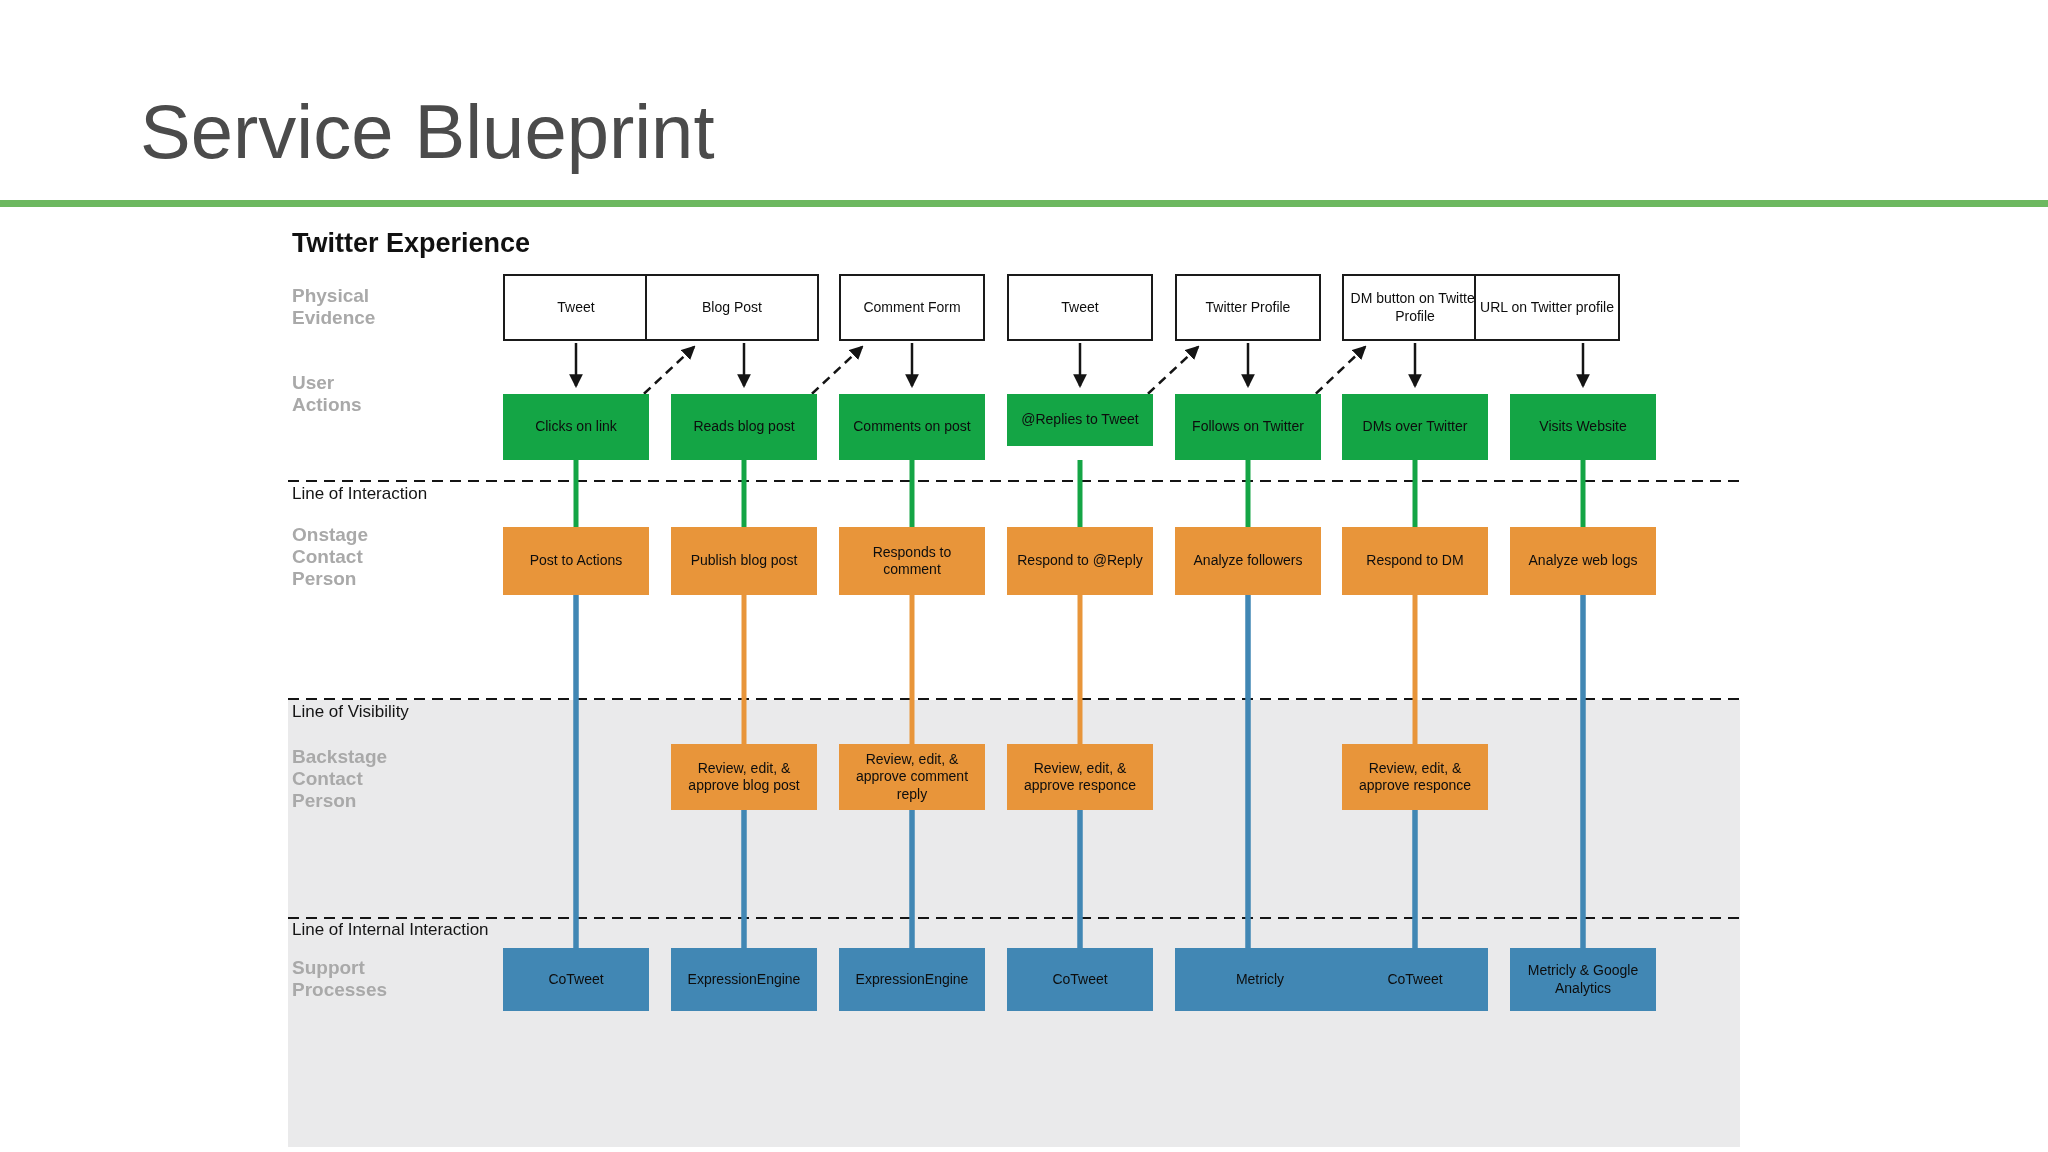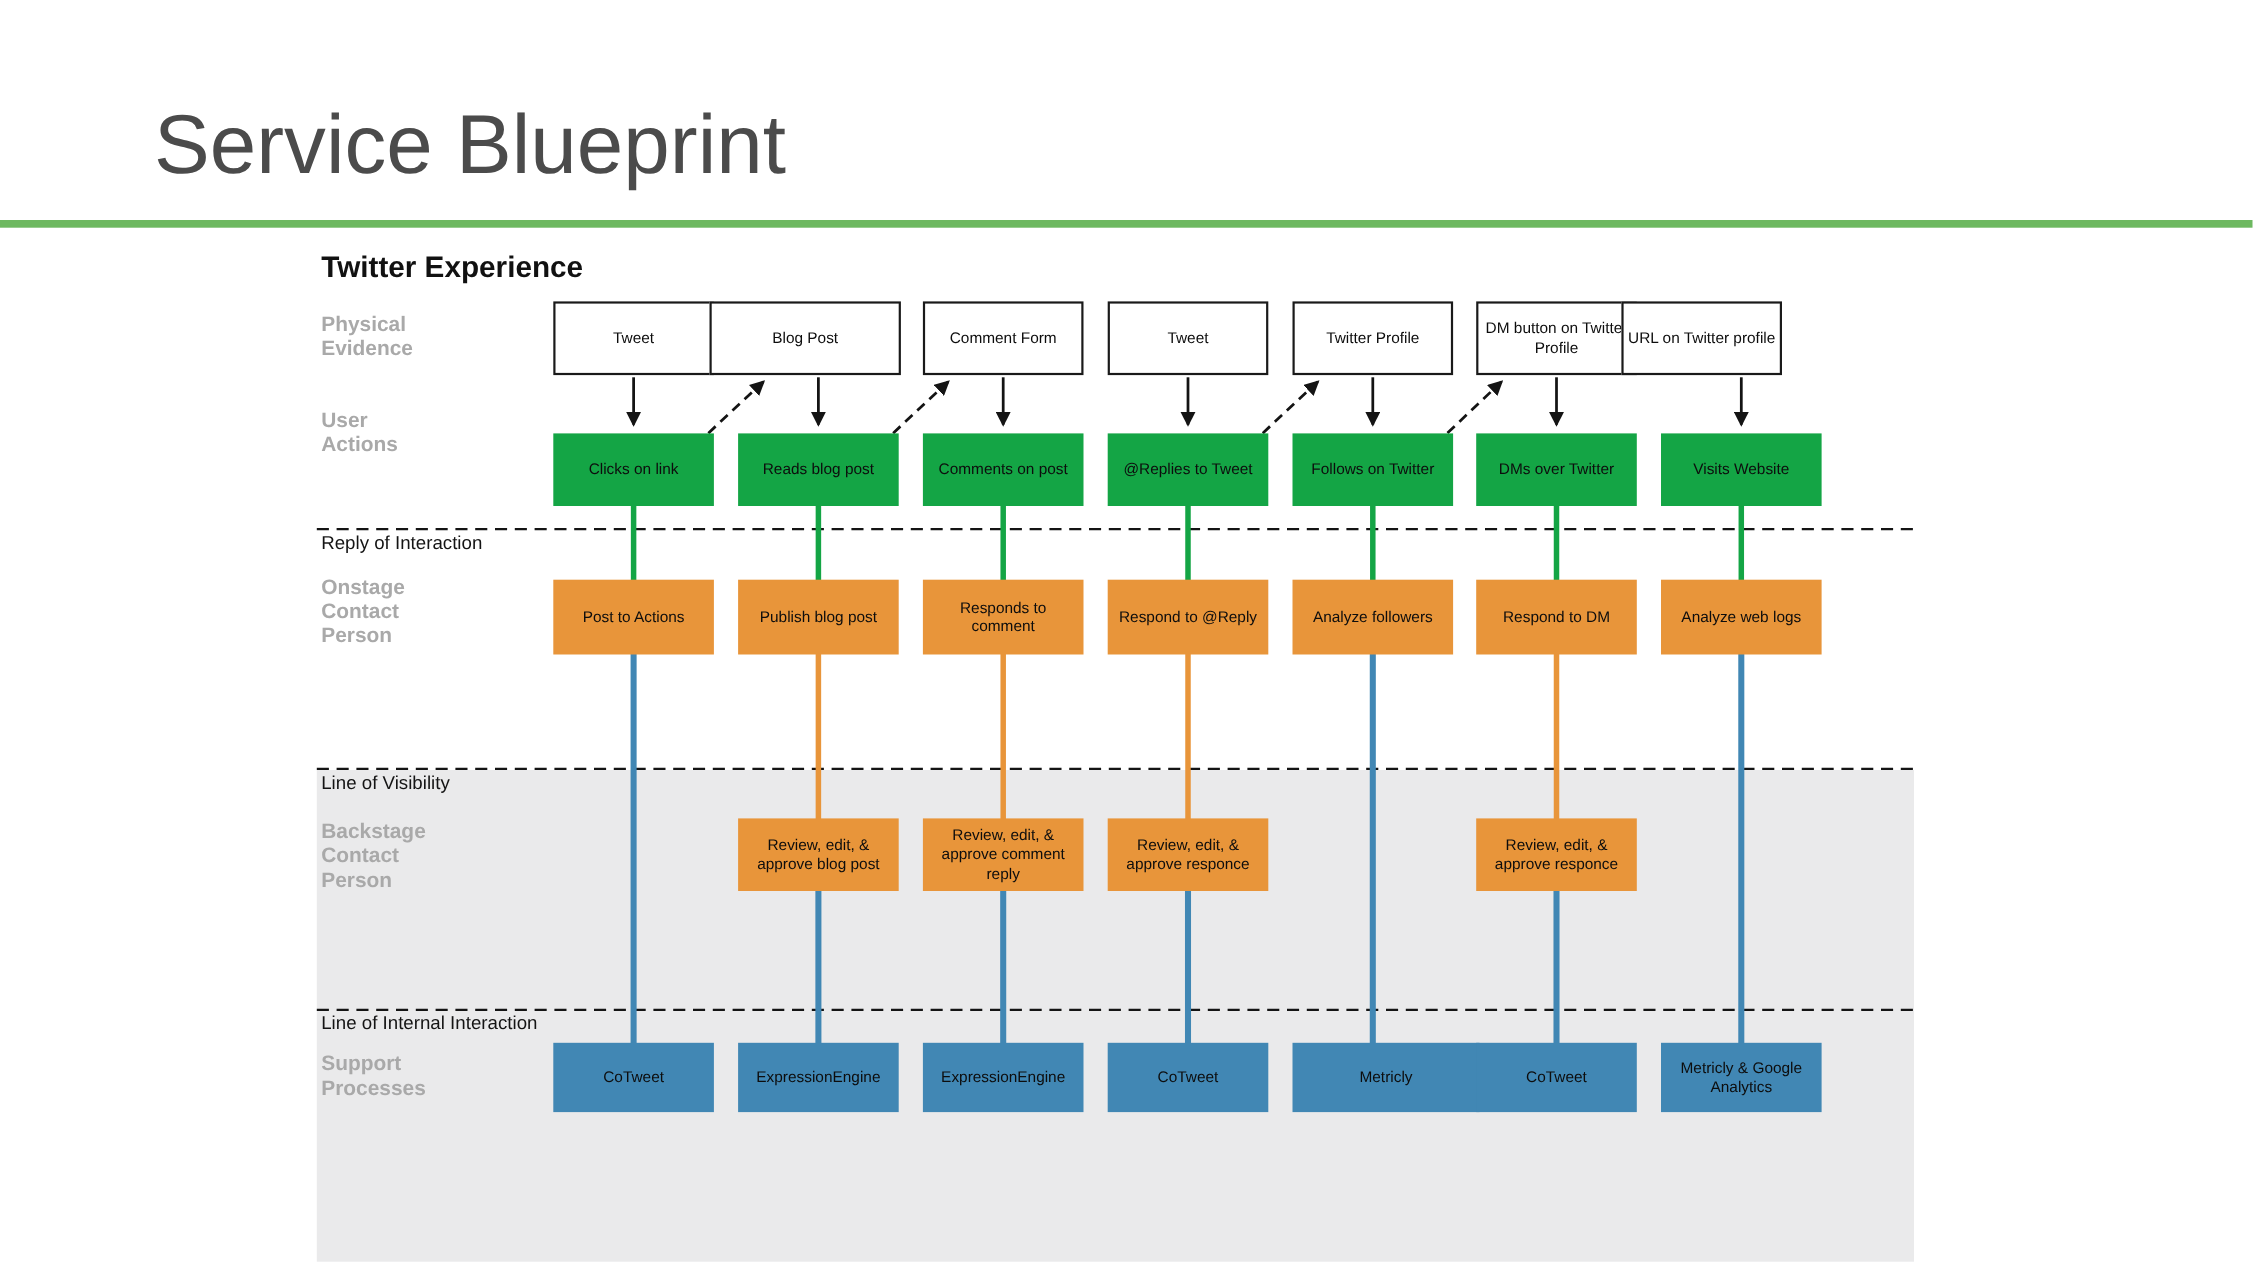--- a/index.html
+++ b/index.html
@@ -77,41 +77,41 @@
       <line x1="1137" y1="404" x2="1198" y2="347" stroke="#141414" stroke-width="2.5" stroke-dasharray="9 6" marker-end="url(#ah)"></line>
       <line x1="1305" y1="404" x2="1365" y2="347" stroke="#141414" stroke-width="2.5" stroke-dasharray="9 6" marker-end="url(#ah)"></line>
     </svg>
   <div class="diagram-title">Twitter Experience</div>
   <div id="labels">
       <div class="row-label" style="top: 285px;">Physical Evidence</div>
       <div class="row-label" style="top: 372px;">User Actions</div>
       <div class="row-label" style="top: 524px;">Onstage Contact Person</div>
       <div class="row-label" style="top: 746px;">Backstage Contact Person</div>
       <div class="row-label" style="top: 957px;">Support Processes</div>
-      <div class="divider-label" style="top: 484px;">Reply of Interaction</div>
+      <div class="divider-label" style="top: 484px;">Line of Interaction</div>
       <div class="divider-label" style="top: 702px;">Line of Visibility</div>
       <div class="divider-label" style="top: 920px;">Line of Internal Interaction</div>
     </div>
   <div id="boxes">
       <div class="box pe" style="left: 503px; top: 274px; width: 146px; height: 67px;">Tweet</div>
       <div class="box ua" style="left: 503px; top: 394px; width: 146px; height: 66px;">Clicks on link</div>
       <div class="box on" style="left: 503px; top: 527px; width: 146px; height: 68px;">Post to Actions</div>
       <div class="box sup" style="left: 503px; top: 948px; width: 146px; height: 63px;">CoTweet</div>
       <div class="box pe" style="left: 645px; top: 274px; width: 174px; height: 67px;">Blog Post</div>
       <div class="box ua" style="left: 671px; top: 394px; width: 146px; height: 66px;">Reads blog post</div>
       <div class="box on" style="left: 671px; top: 527px; width: 146px; height: 68px;">Publish blog post</div>
       <div class="box back" style="left: 671px; top: 744px; width: 146px; height: 66px;">Review, edit, &amp; approve blog post</div>
       <div class="box sup" style="left: 671px; top: 948px; width: 146px; height: 63px;">ExpressionEngine</div>
       <div class="box pe" style="left: 839px; top: 274px; width: 146px; height: 67px;">Comment Form</div>
       <div class="box ua" style="left: 839px; top: 394px; width: 146px; height: 66px;">Comments on post</div>
       <div class="box on" style="left: 839px; top: 527px; width: 146px; height: 68px;">Responds to comment</div>
       <div class="box back" style="left: 839px; top: 744px; width: 146px; height: 66px;">Review, edit, &amp; approve comment reply</div>
       <div class="box sup" style="left: 839px; top: 948px; width: 146px; height: 63px;">ExpressionEngine</div>
       <div class="box pe" style="left: 1007px; top: 274px; width: 146px; height: 67px;">Tweet</div>
-      <div class="box ua" style="left: 1007px; top: 394px; width: 146px; height: 66px;">@Replies to Tweet</div>
+      <div class="box ua" style="left: 1007px; top: 394px; width: 146px; height: 52px;">@Replies to Tweet</div>
       <div class="box on" style="left: 1007px; top: 527px; width: 146px; height: 68px;">Respond to @Reply</div>
       <div class="box back" style="left: 1007px; top: 744px; width: 146px; height: 66px;">Review, edit, &amp; approve responce</div>
       <div class="box sup" style="left: 1007px; top: 948px; width: 146px; height: 63px;">CoTweet</div>
       <div class="box pe" style="left: 1175px; top: 274px; width: 146px; height: 67px;">Twitter Profile</div>
       <div class="box ua" style="left: 1175px; top: 394px; width: 146px; height: 66px;">Follows on Twitter</div>
       <div class="box on" style="left: 1175px; top: 527px; width: 146px; height: 68px;">Analyze followers</div>
       <div class="box sup" style="left: 1175px; top: 948px; width: 170px; height: 63px;">Metricly</div>
       <div class="box pe" style="left: 1342px; top: 274px; width: 146px; height: 67px; text-align: center;">DM button on Twitter Profile</div>
       <div class="box ua" style="left: 1342px; top: 394px; width: 146px; height: 66px;">DMs over Twitter</div>
       <div class="box on" style="left: 1342px; top: 527px; width: 146px; height: 68px;">Respond to DM</div>

